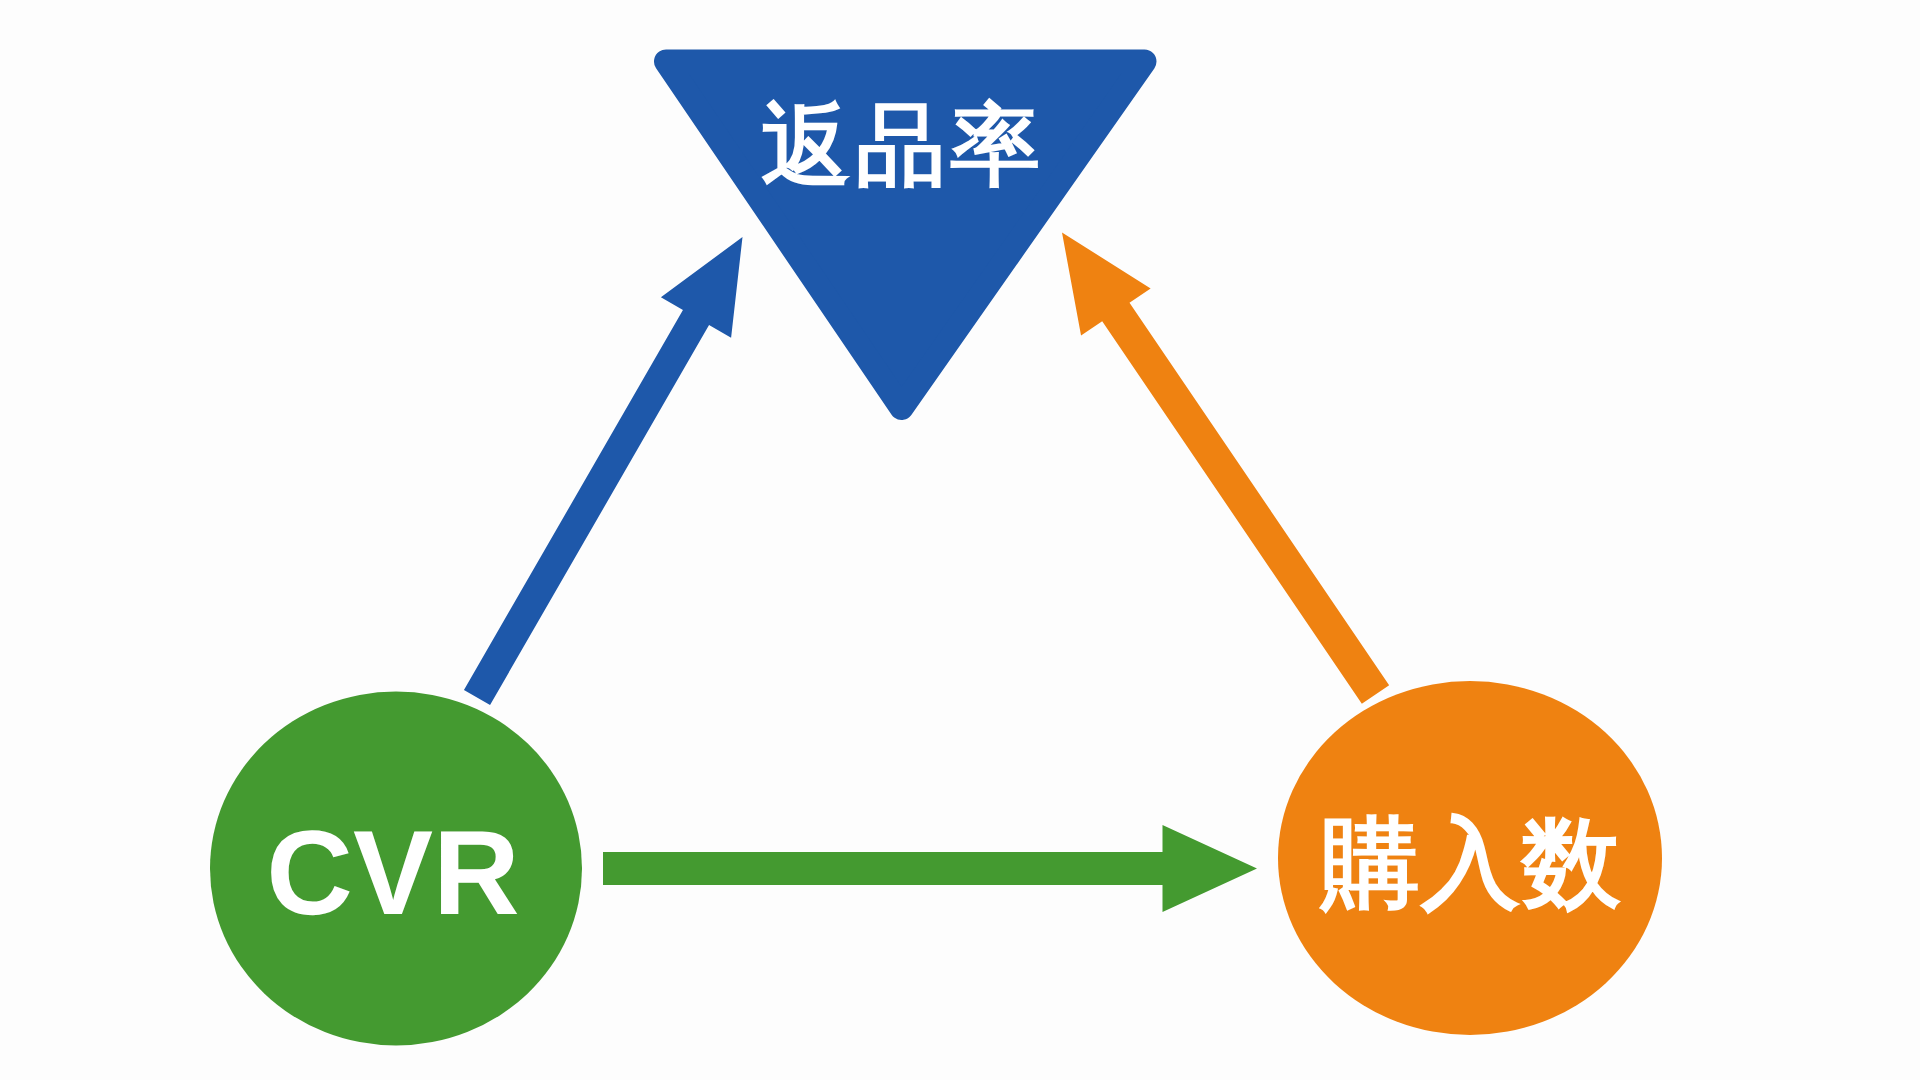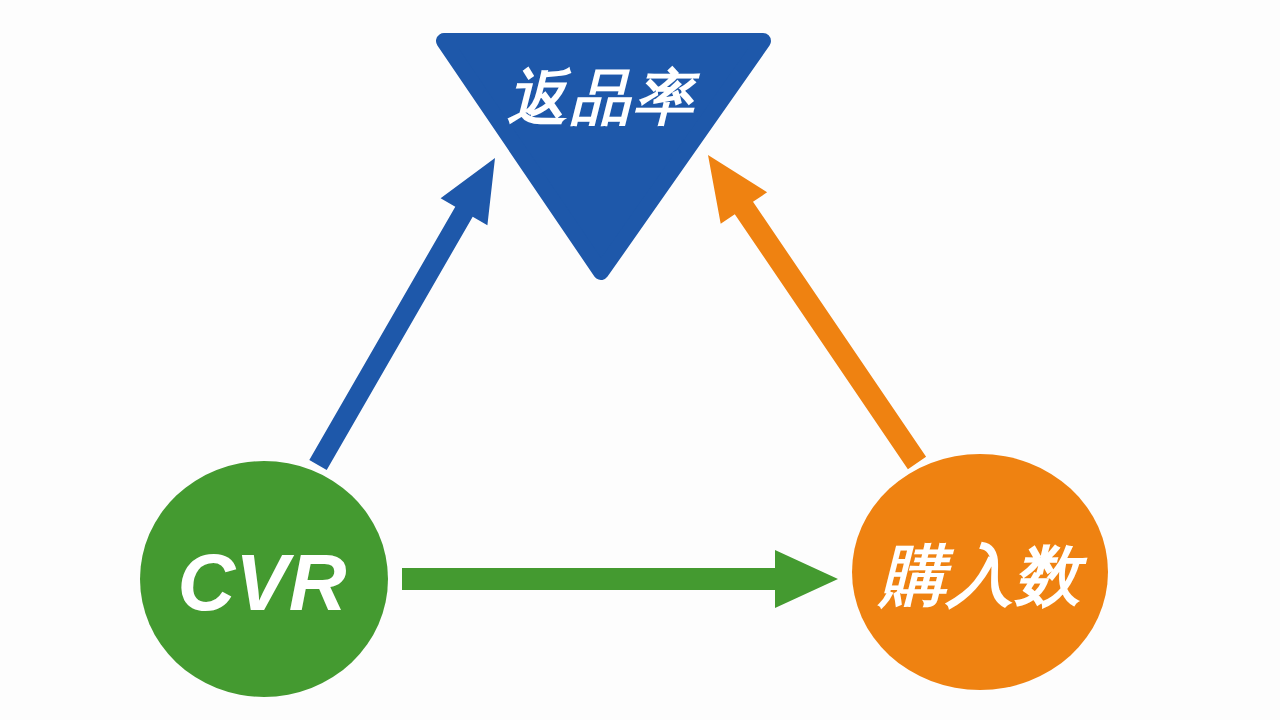--- a/index.html
+++ b/index.html
@@ -8,21 +8,20 @@
     width: 1280px;
     height: 720px;
     overflow: hidden;
     background: #fdfdfd;
     font-family: "Liberation Sans", "DejaVu Sans", sans-serif;
   }
   .stage {
     position: relative;
     width: 1280px;
     height: 577px;
-    font-style: italic;
   }
   svg { display: block; }
   .node-label {
     font-weight: bold;
     text-anchor: middle;
   }
 </style>
 </head>
 <body>
 

